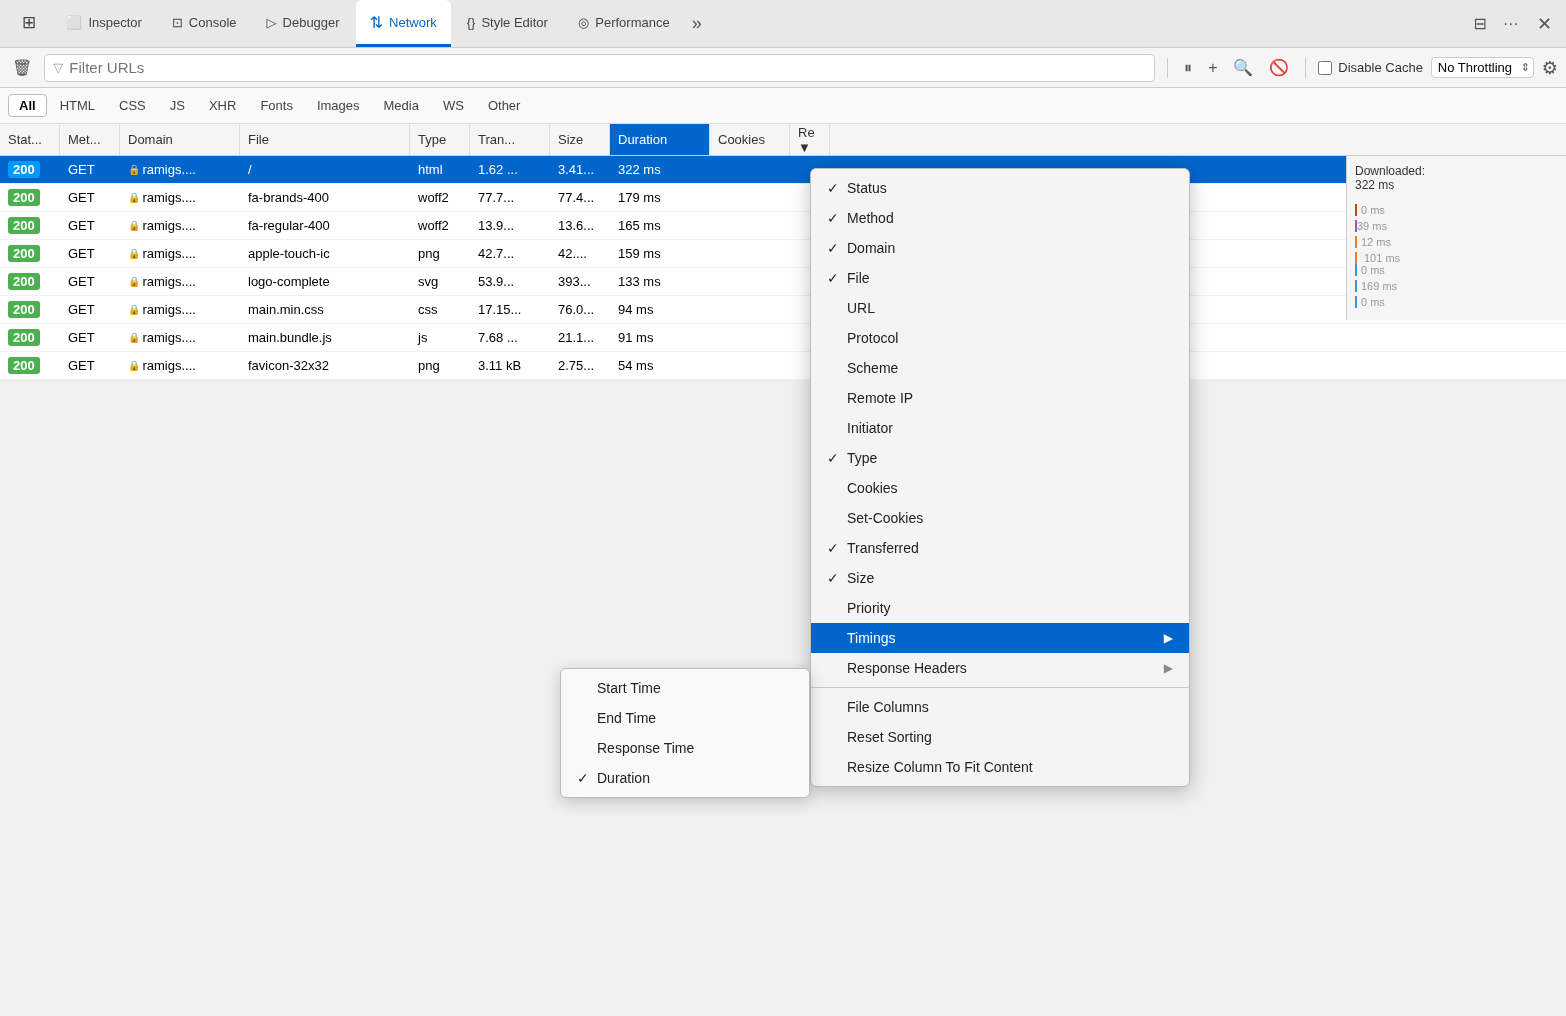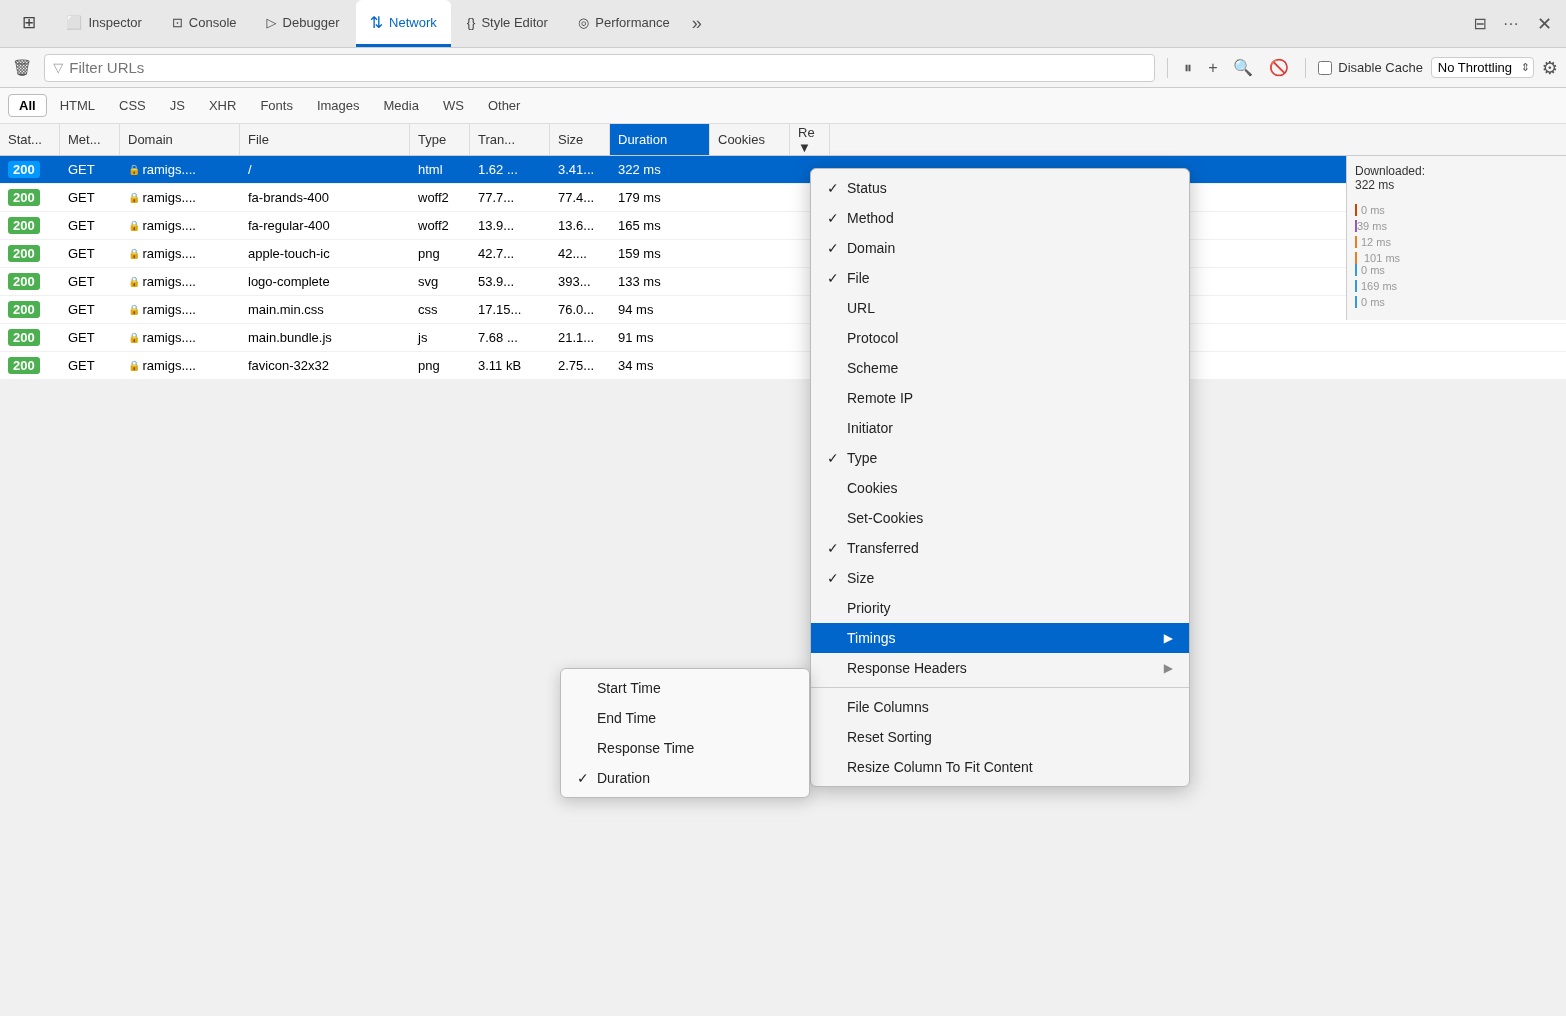--- a/index.html
+++ b/index.html
@@ -323,21 +323,21 @@
       <span class="status-badge">200</span>
     </div>
     <div class="td col-method">GET</div>
     <div class="td col-domain">
       <span class="lock-icon">🔒</span>ramigs....
     </div>
     <div class="td col-file">favicon-32x32</div>
     <div class="td col-type">png</div>
     <div class="td col-transferred">3.11 kB</div>
     <div class="td col-size">2.75...</div>
-    <div class="td col-duration">34 ms</div>
+    <div class="td col-duration">54 ms</div>
     <div class="td col-cookies"></div>
     <div class="td col-re"></div>
   </div>
     </div>
 
   <div class="right-info">
     <div>Downloaded:</div>
     <div>322 ms</div>
     <div style="margin-top:12px; font-size:11px; color:#999;">
       <div style="border-left: 2px solid #cc4400; padding-left:4px; margin-bottom:4px;">0 ms</div>

